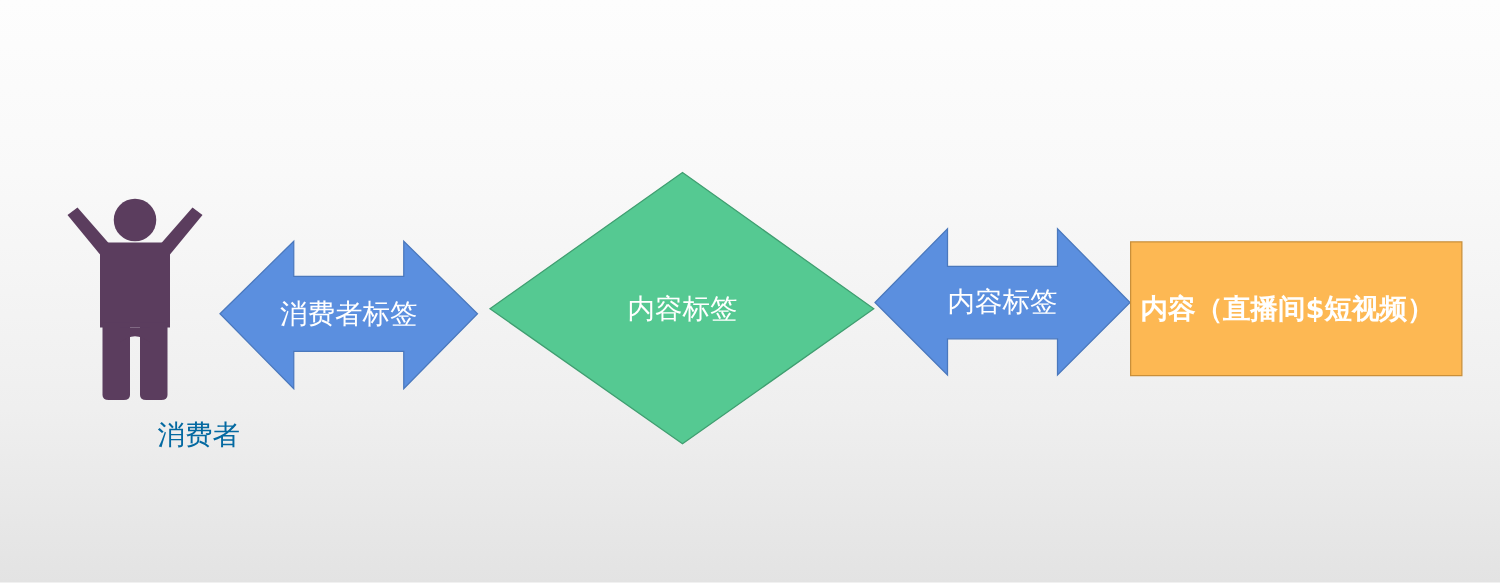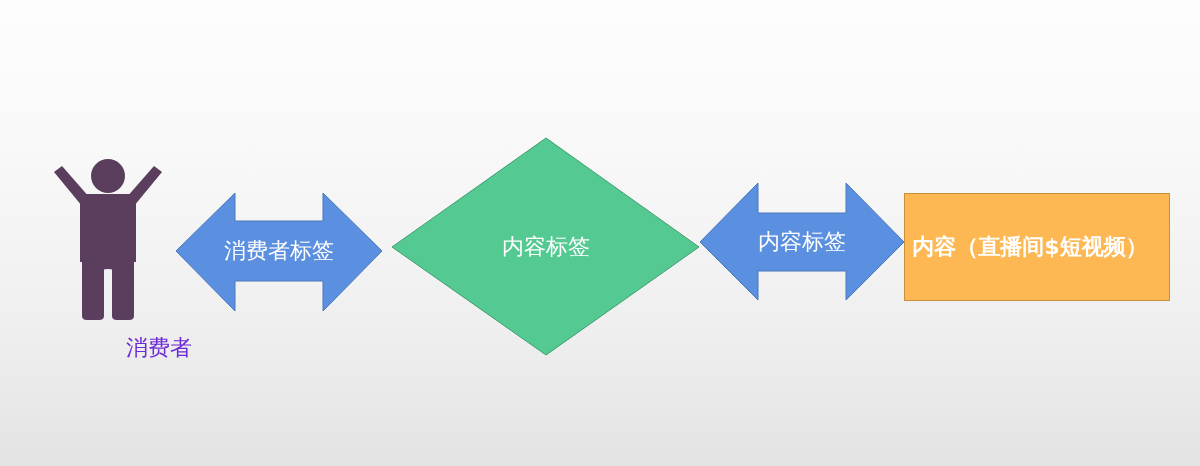--- a/index.html
+++ b/index.html
@@ -6,21 +6,21 @@
   body {
     width:1200px; height:466px; overflow:hidden; position:relative;
     background: linear-gradient(to bottom, #fdfdfd 0%, #f9f9f9 30%, #efefef 70%, #e3e3e3 100%);
     font-family: "DejaVu Sans", "Liberation Sans", sans-serif;
   }
   svg.canvas { position:absolute; left:0; top:0; }
   .lbl {
     position:absolute; color:#ffffff; font-size:22px; white-space:nowrap;
     transform: translate(-50%, -50%);
   }
-  .dark { color:#6d28d9; }
+  .dark { color:#0369a1; }
 </style>
 </head>
 <body>
 
 <svg class="canvas" width="1200" height="466" viewBox="0 0 1200 466">
 
   <g fill="#5b3d5e">
     <circle cx="108" cy="176" r="17"></circle>
 
     <path d="M54 172 L62 166 L90 198 L82 206 Z"></path>

